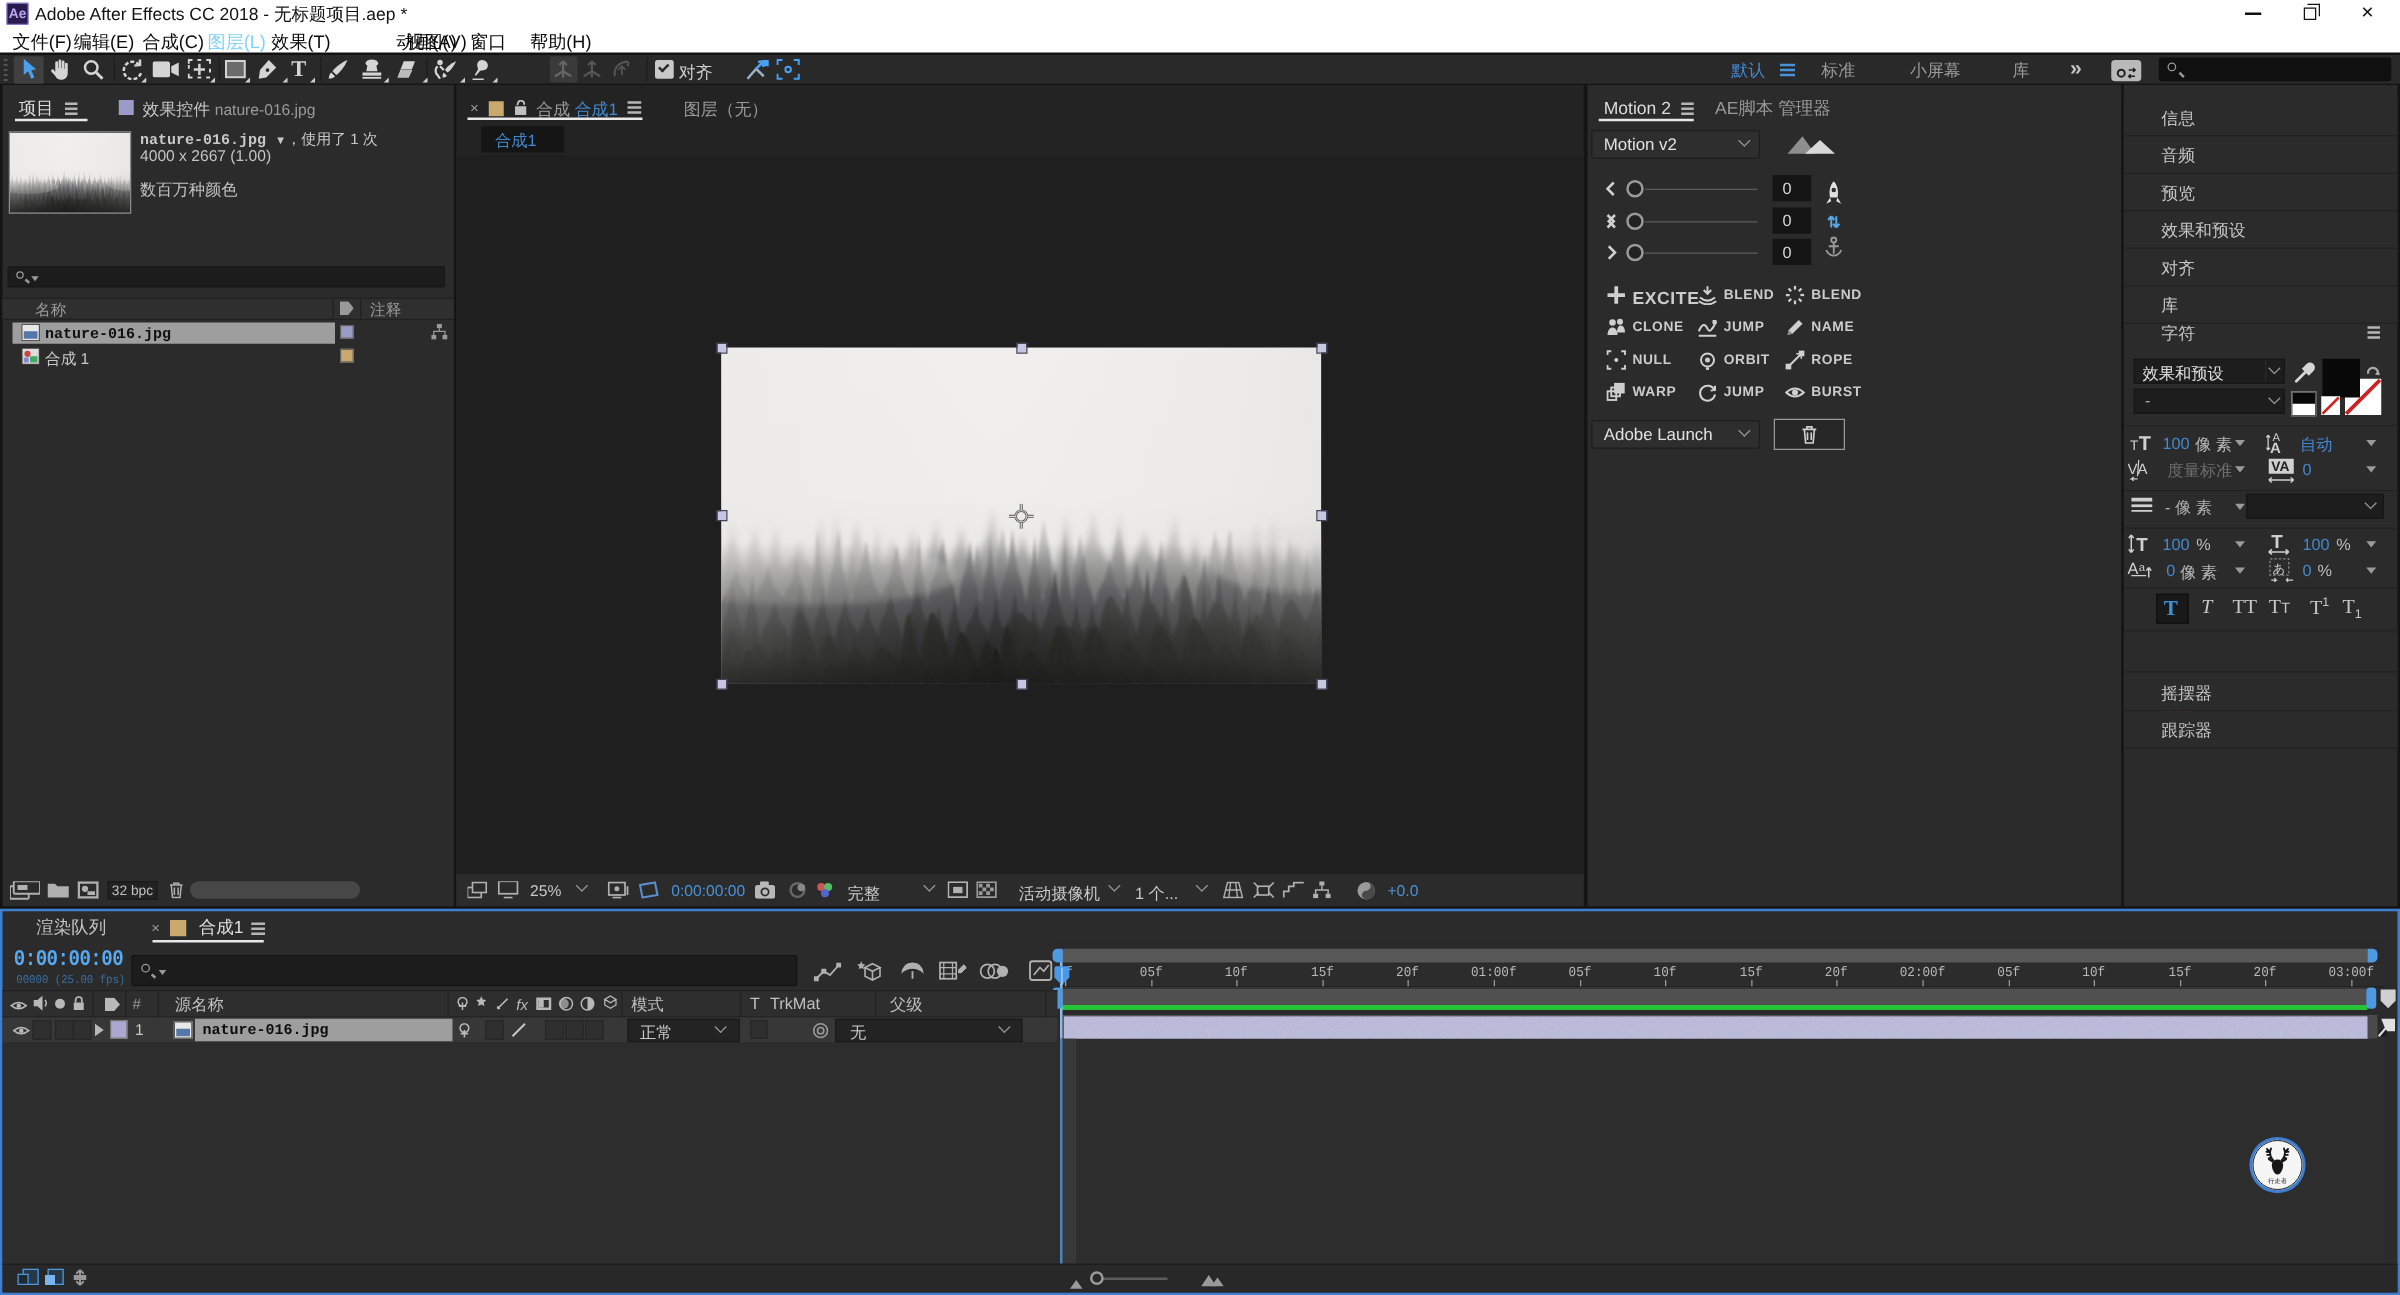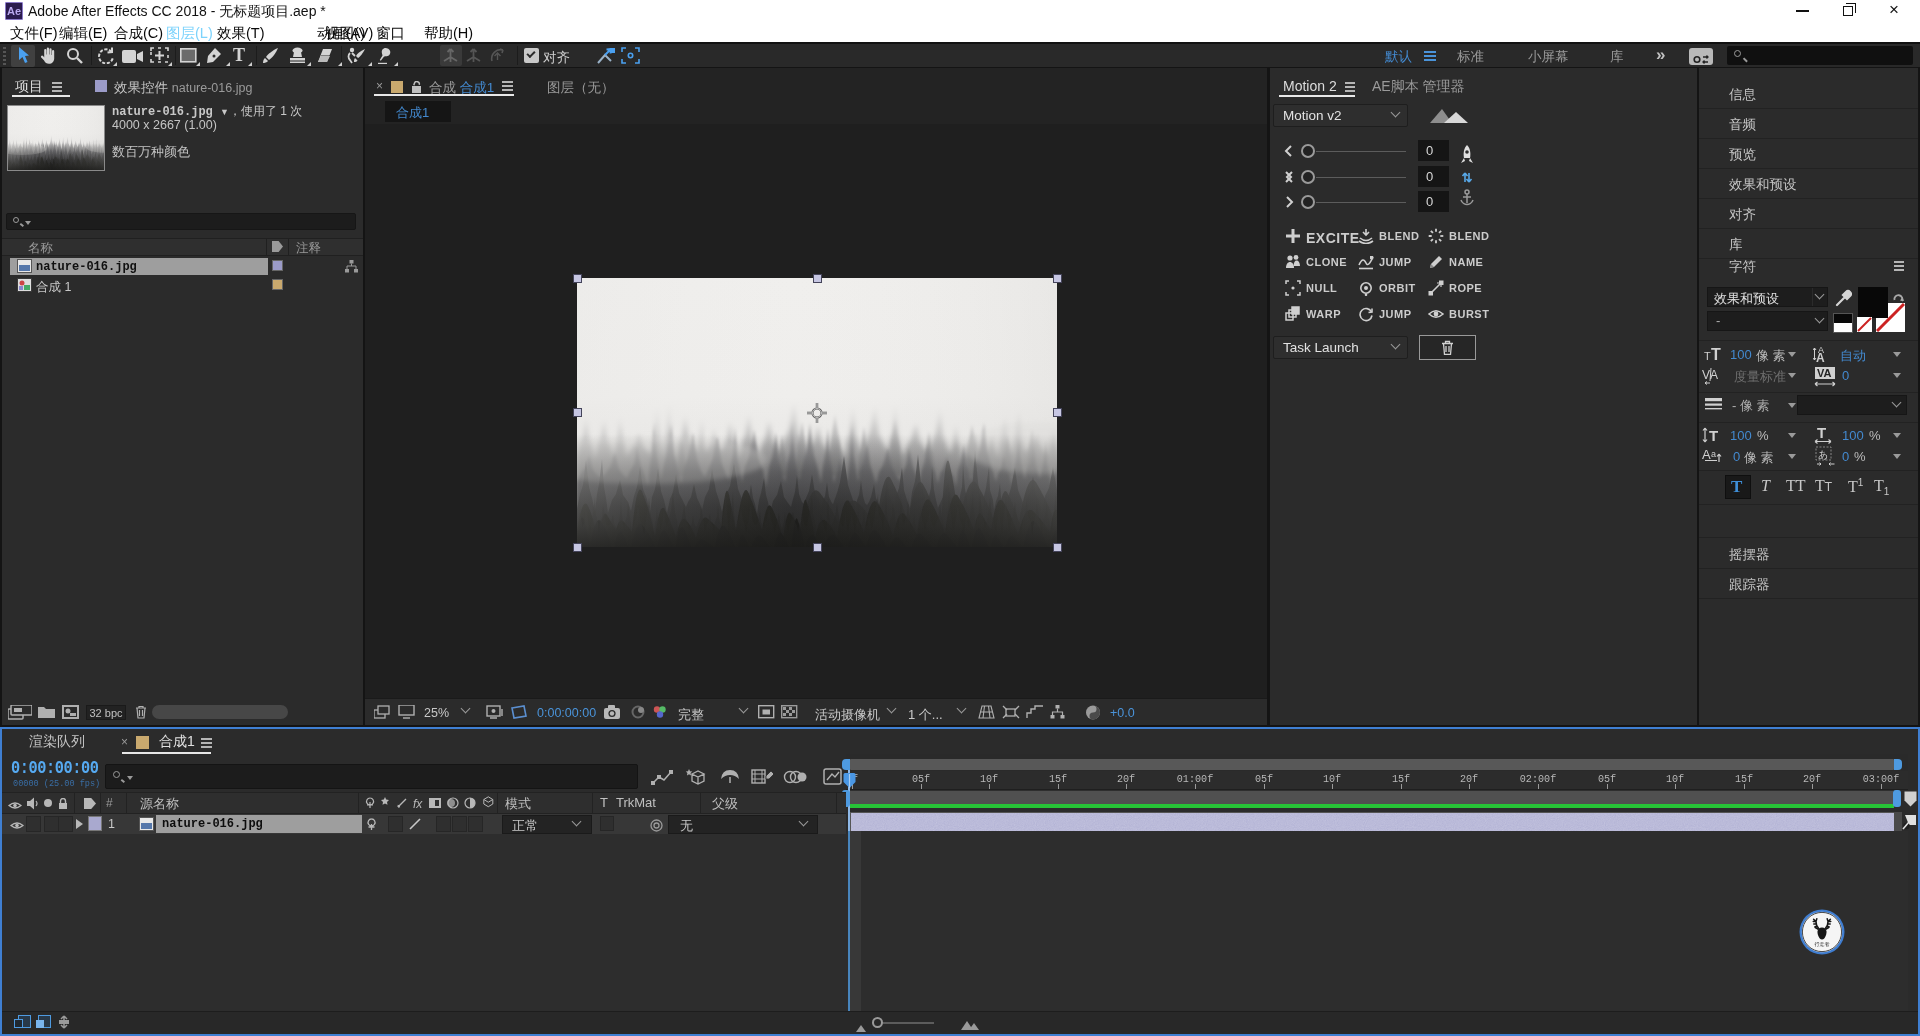--- a/index.html
+++ b/index.html
@@ -522,21 +522,21 @@
         <path d="M13.5 6 A6 6 0 1 0 14 9.5" stroke="#cfcfcf" fill="none" stroke-width="1.6"></path>
         <path d="M10.5 6.5 L14 6 L14 2.5" stroke="#cfcfcf" fill="none" stroke-width="1.6"></path>
       </svg></div>
 <div class="abs t" style="left:1379px;top:308px;font-size:11px;font-weight:bold;letter-spacing:0.5px;color:#cccccc;">JUMP</div>
 <div class="abs" style="left:1428px;top:306px;width:16px;height:16px;"><svg width="16" height="16">
         <path d="M1 8 Q8 1.5 15 8 Q8 14.5 1 8 Z" stroke="#cfcfcf" fill="none" stroke-width="1.6"></path>
         <circle cx="8" cy="8" r="2.4" fill="#cfcfcf"></circle>
       </svg></div>
 <div class="abs t" style="left:1449px;top:308px;font-size:11px;font-weight:bold;letter-spacing:0.5px;color:#cccccc;">BURST</div>
 <div class="abs" style="left:1273px;top:336px;width:135px;height:23px;background:#2e2e2e;border:1px solid #1e1e1e;border-radius:2px;"></div>
-<div class="abs t" style="left:1283px;top:340px;font-size:13.5px;color:#e2e2e2;">Task Launch</div>
+<div class="abs t" style="left:1283px;top:340px;font-size:13.5px;color:#e2e2e2;">Adobe Launch</div>
 <div class="abs chev" style="left:1392px;top:343px;"></div>
 <div class="abs" style="left:1419px;top:335px;width:57px;height:25px;border:1.5px solid #999;background:#262626;"></div>
 <div class="abs" style="left:1441px;top:340px;width:13px;height:15px;"><svg width="13" height="15">
         <path d="M1 3.5 h11 M4.5 3.5 V1.5 h4 V3.5 M2.5 3.5 l1 11 h6 l1-11 M5 6 v6 M8 6 v6" stroke="#d0d0d0" stroke-width="1.3" fill="none"></path>
       </svg></div>
 <div class="panel" style="left:1699px;top:68px;width:219px;height:657px;"></div>
 <div class="abs" style="left:1699px;top:80px;width:219px;height:29px;background:#2b2b2b;border-bottom:1px solid #222;"></div>
 <div class="abs t" style="left:1729px;top:86px;font-size:13.5px;color:#c6c6c6;">信息</div>
 <div class="abs" style="left:1699px;top:110px;width:219px;height:29px;background:#2b2b2b;border-bottom:1px solid #222;"></div>
 <div class="abs t" style="left:1729px;top:116px;font-size:13.5px;color:#c6c6c6;">音频</div>

